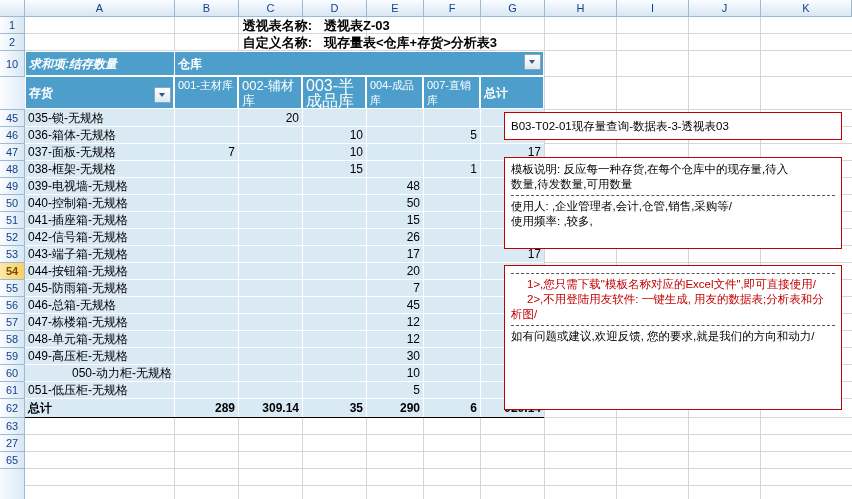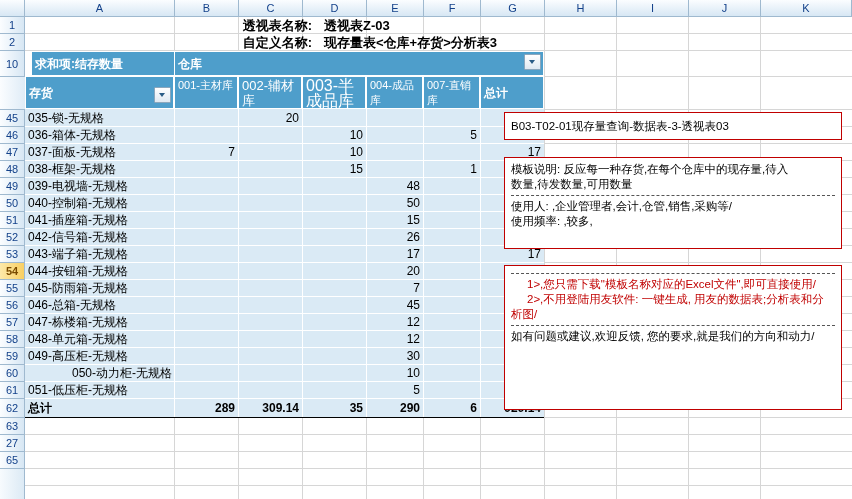--- a/index.html
+++ b/index.html
@@ -158,21 +158,21 @@
     <div class="gl h" style="top:417px;"></div>
     <div class="gl h" style="top:434px;"></div>
     <div class="gl h" style="top:451px;"></div>
     <div class="gl h" style="top:468px;"></div>
 
     <div class="c title-label" style="left:110px;top:1px;width:180px;">透视表名称:</div>
     <div class="c title-val" style="left:296px;top:1px;width:240px;">透视表Z-03</div>
     <div class="c title-label" style="left:110px;top:18px;width:180px;">自定义名称:</div>
     <div class="c title-val" style="left:296px;top:18px;width:280px;">现存量表&lt;仓库+存货&gt;分析表3</div>
 
-    <div class="pv" style="left:6px;top:34px;width:169px;height:25px;line-height:23px;">求和项:结存数量</div>
+    <div class="pv" style="left:0px;top:34px;width:169px;height:25px;line-height:23px;font-style:italic;">求和项:结存数量</div>
 
     <div class="pv" style="left:149px;top:34px;width:370px;height:25px;line-height:23px;">
       <span>仓库</span>
       <span class="fbtn"></span>
     </div>
 
     <div class="pv" style="left:0px;top:59px;width:149px;height:33px;line-height:31px;">
       <span>存货</span>
       <span class="fbtn" style="top:10px;"></span>
     </div>

